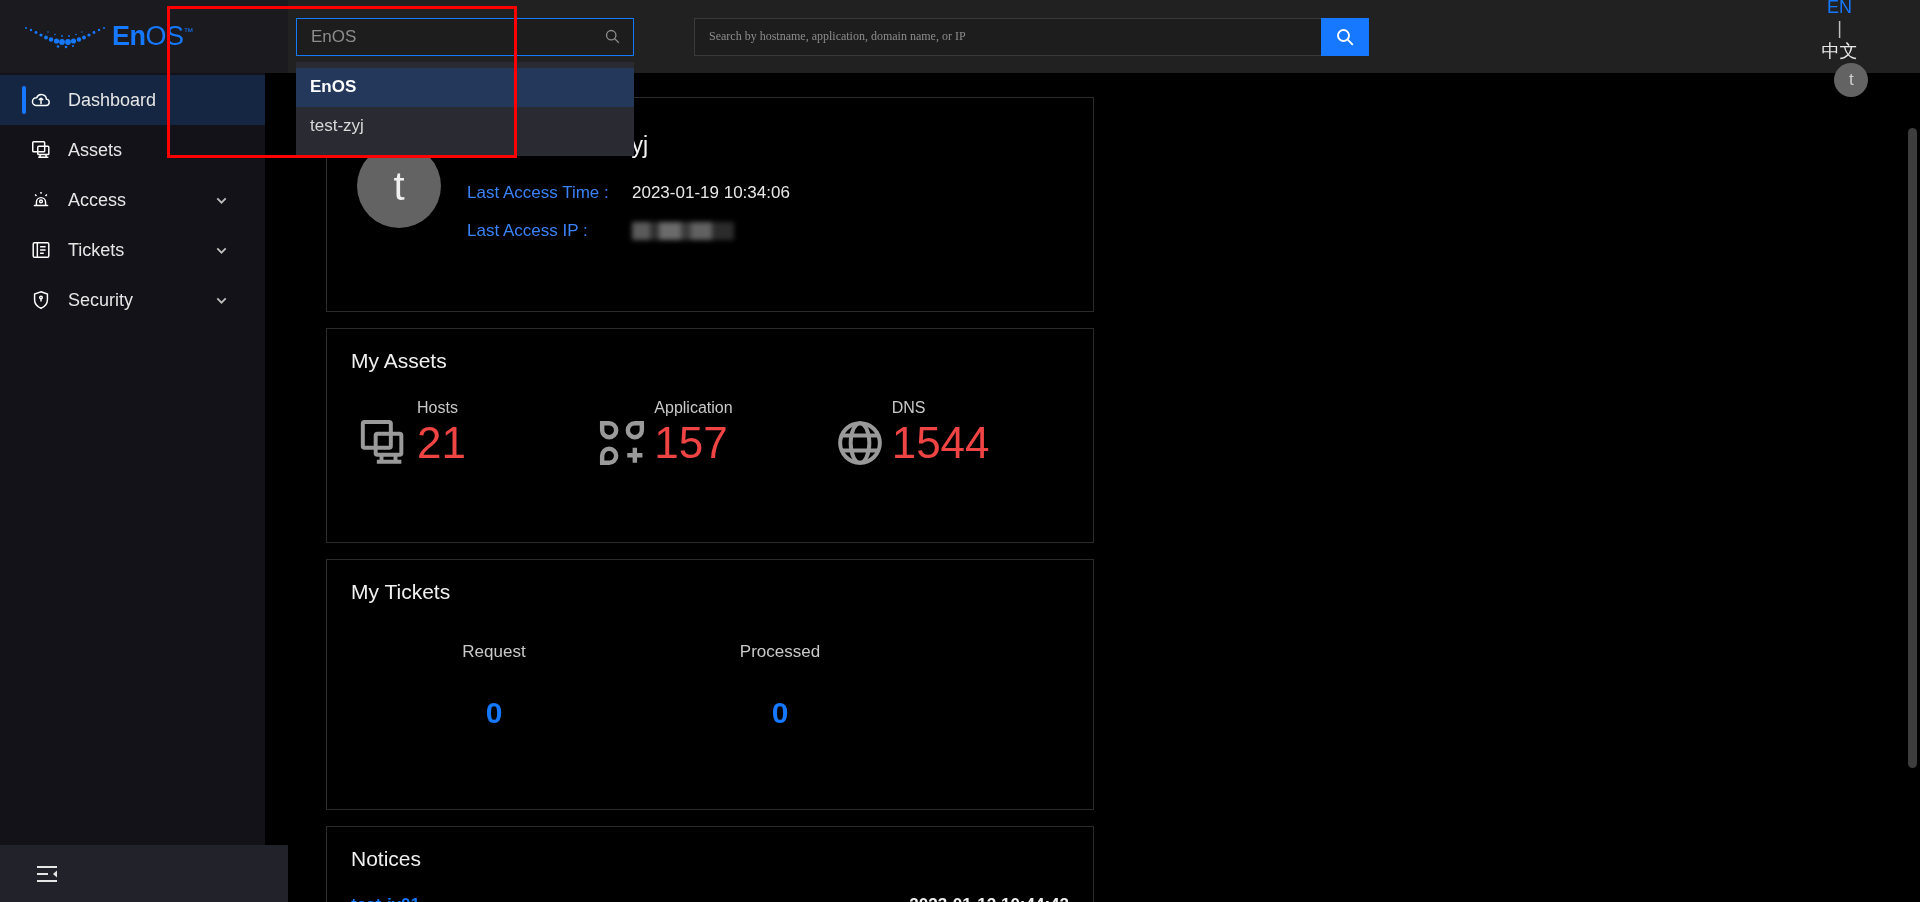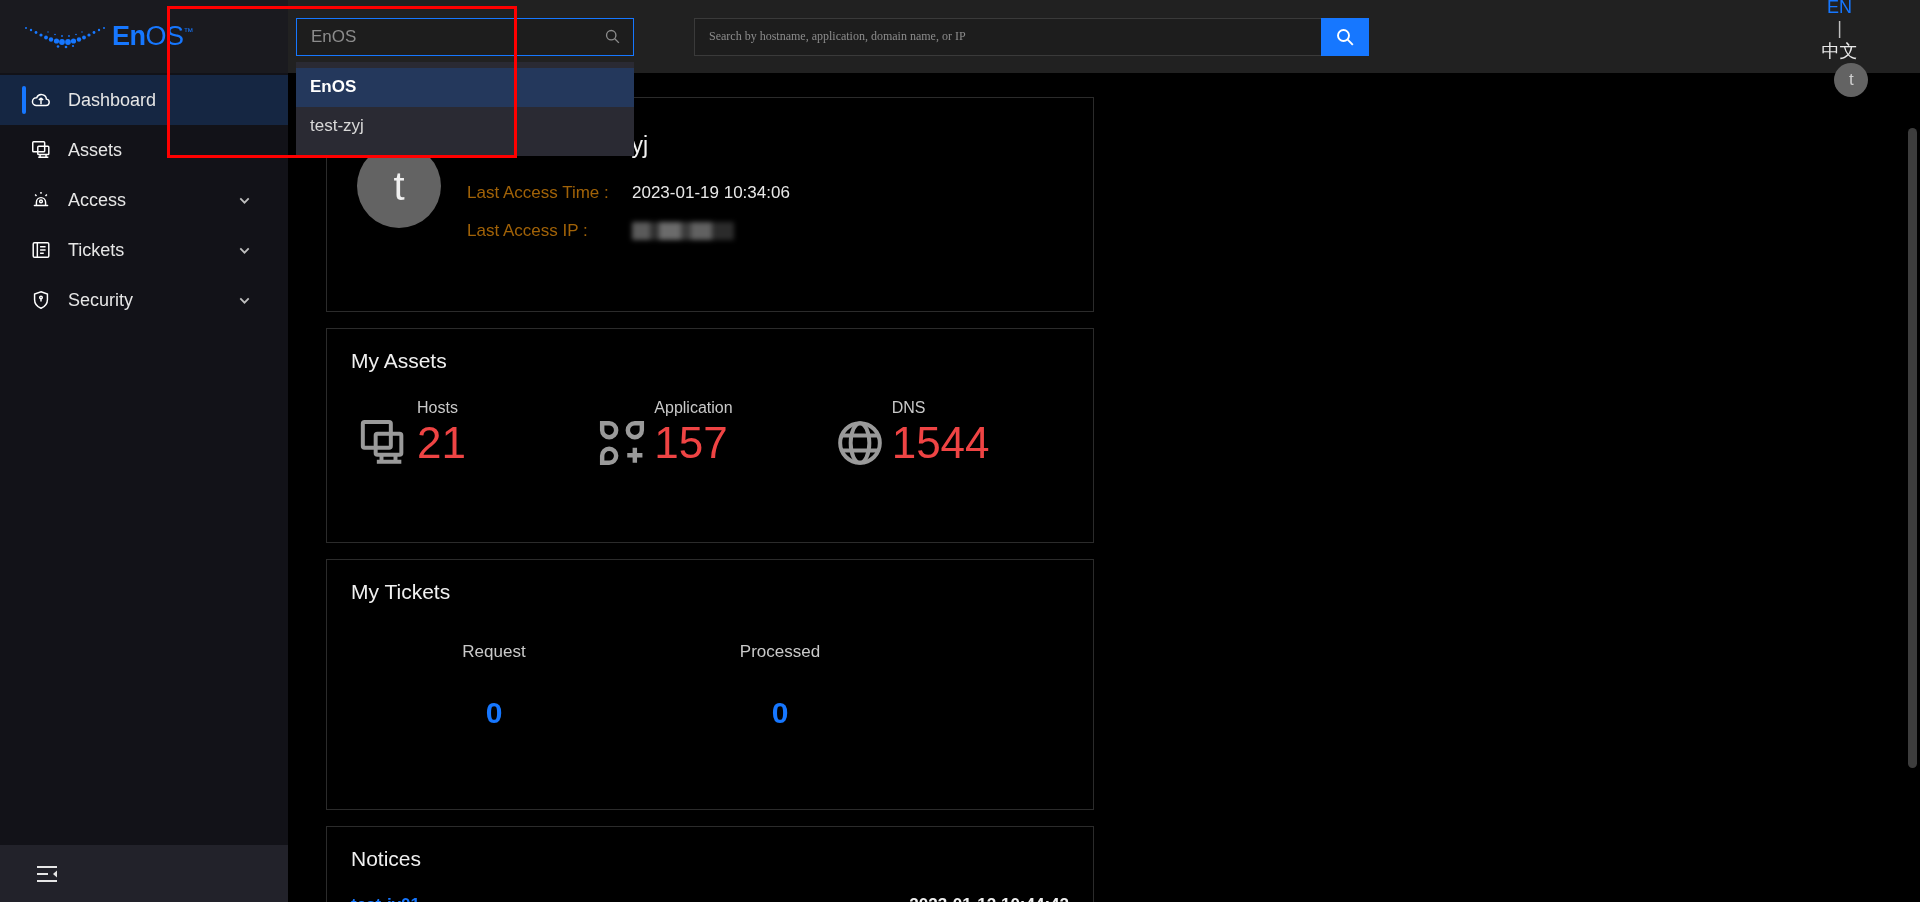--- a/index.html
+++ b/index.html
@@ -94,21 +94,21 @@
   .avatar-top {
     width: 34px; height: 34px; border-radius: 50%;
     background: #636363; color: #d0d0d0;
     display: flex; align-items: center; justify-content: center;
     font-size: 17px; margin-left: 24px; cursor: pointer;
   }
 
   
   .sidebar {
     position: absolute; left: 0; top: 73px;
-    width: 288px; height: 829px;
+    width: 265px; height: 829px;
     background: #121218;
     z-index: 20;
   }
   .nav-item {
     height: 50px; display: flex; align-items: center;
     padding-left: 30px; color: #e6e6e6; font-size: 18px;
     cursor: pointer; position: relative;
   }
   .nav-item.active { background: #152642; }
   .nav-item.active::before {
@@ -150,21 +150,21 @@
   .card-welcome { height: 215px; display: flex; align-items: flex-start; padding-top: 22px; }
   .avatar-big {
     width: 84px; height: 84px; border-radius: 50%;
     background: #636363; color: #f0f0f0;
     display: flex; align-items: center; justify-content: center;
     font-size: 40px; flex: 0 0 84px; margin: 24px 26px 0 6px;
   }
   .welcome-body { padding-top: 12px; }
   .welcome-title { font-size: 23px; color: #f2f2f2; margin-bottom: 24px; }
   .info-row { display: flex; align-items: center; margin-bottom: 18px; }
-  .info-label { font-size: 17px; color: #a16207; width: 165px; }
+  .info-label { font-size: 17px; color: #3b82f6; width: 165px; }
   .info-val { font-size: 17px; color: #e8e8e8; }
   .masked-ip {
     width: 102px; height: 18px;
     background: linear-gradient(90deg,#5a5a5a 0 18%, #2f2f2f 18% 26%, #6b6b6b 26% 48%, #3a3a3a 48% 58%, #616161 58% 78%, #2b2b2b 78% 100%);
     filter: blur(2.5px); border-radius: 1px;
   }
 
   
   .card-assets { height: 215px; }
   .assets-row { display: flex; margin-top: 26px; padding-left: 6px; }

